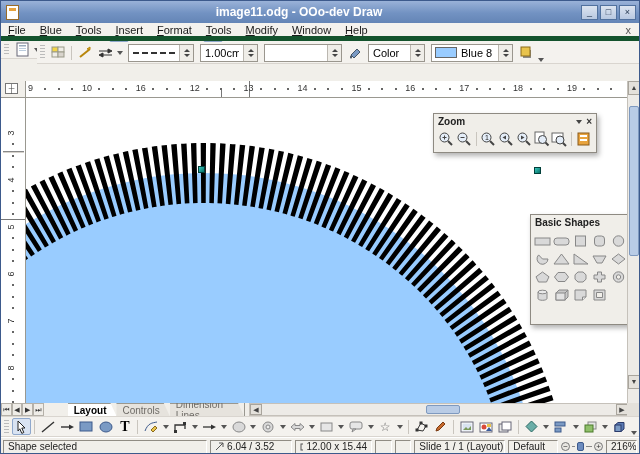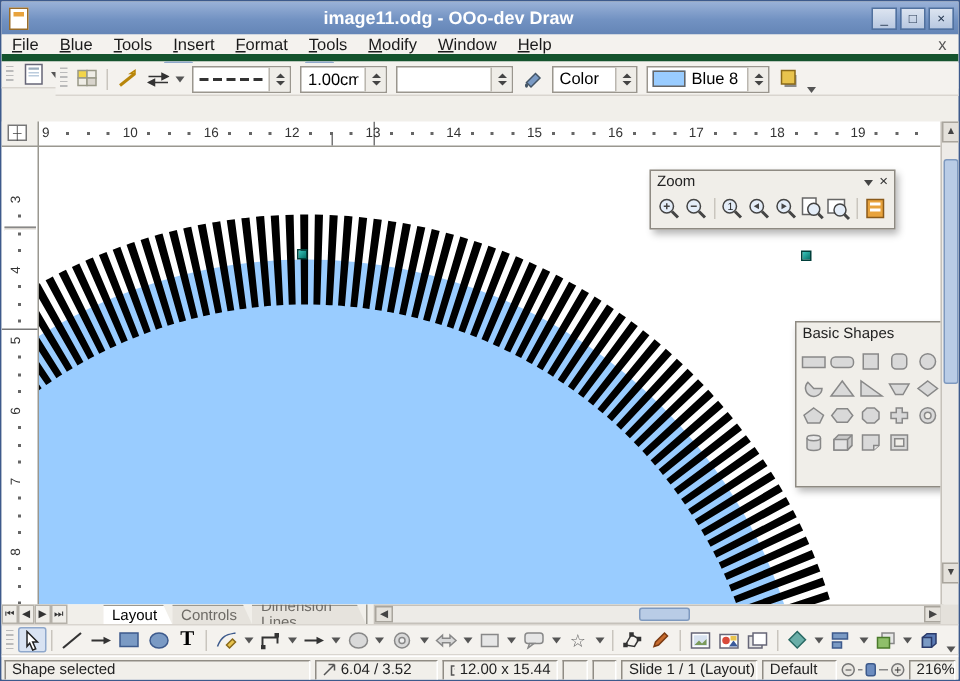--- a/index.html
+++ b/index.html
@@ -60,21 +60,21 @@
   .vmark1{position:absolute;top:53px;left:2px;width:21px;height:3px;border-top:1px solid #888;border-bottom:1px solid #fff;background:#D6D2CC;}
   .vmark2{position:absolute;top:121px;left:0;width:25px;height:1px;background:#777;}
 
   
   .canvas{position:absolute;left:25px;top:97px;width:603px;height:305px;background:#fff;overflow:hidden;}
   .handle{position:absolute;width:7px;height:7px;border:1px solid #013F3A;background:linear-gradient(135deg,#3BC8BE,#047067);}
   .h1{left:172px;top:68px;} .h2{left:508px;top:69px;}
 
   
   .panel{position:absolute;background:#F0EEE9;border:1px solid #8E8A82;box-shadow:2px 3px 5px rgba(0,0,0,.3);}
-  .panel-title{height:15px;display:flex;align-items:center;font-size:10px;color:#222;padding:0 4px;gap:4px;}
+  .panel-title{height:15px;display:flex;align-items:center;font-size:10px;color:#222;padding:0 4px;gap:4px;font-weight:bold;}
   .panel-title .pt{flex:1;}
   .pt-dd{width:0;height:0;border-left:3px solid transparent;border-right:3px solid transparent;border-top:4px solid #444;}
   .pt-x{font-size:10px;color:#333;line-height:1;}
   .zoom-panel{left:407px;top:15px;width:164px;height:40px;}
   .zoom-body{display:flex;align-items:center;padding:1px 3px;}
   .zi{width:18px;height:18px;display:flex;align-items:center;justify-content:center;}
   .shapes-panel{left:504px;top:116px;width:121px;height:111px;}
   .shape-grid{display:grid;grid-template-columns:repeat(6,19px);grid-auto-rows:18px;padding:2px 2px;}
   .sh{display:flex;align-items:center;justify-content:center;}
 
@@ -83,21 +83,21 @@
   .sbtn{position:absolute;left:0;width:12px;height:14px;background:#E4E1DB;border:1px solid #A9A59D;color:#444;font-size:7px;line-height:12px;text-align:center;}
   .vthumb{position:absolute;left:1px;top:25px;width:10px;height:150px;background:#B9CCE6;border:1px solid #7E99BF;border-radius:2px;}
   .hscroll{position:absolute;left:248px;top:402px;width:380px;height:13px;background:#EDEBE7;border:1px solid #C5C1BA;}
   .hthumb{position:absolute;left:176px;top:1px;width:34px;height:9px;background:#B9CCE6;border:1px solid #7E99BF;border-radius:2px;}
   .corner-br{position:absolute;right:0;top:402px;width:12px;height:13px;background:#E4E1DB;}
 
   
   .tabrow{position:absolute;left:0;top:402px;width:248px;height:13px;background:#F1EFEA;display:flex;align-items:stretch;font-size:10px;}
   .nav{width:13px;height:13px;border:1px solid #B5B1A9;background:#EFEDE8;font-size:7px;line-height:11px;text-align:center;color:#333;}
   .tab{padding:0 10px 0 6px;display:flex;align-items:center;color:#6E6B66;background:#E6E3DD;clip-path:polygon(0 0,calc(100% - 6px) 0,100% 100%,0 100%);border-top:1px solid #9A9890;}
-  .tab.active{background:#fff;color:#000;font-weight:normal;margin-left:24px;}
+  .tab.active{background:#fff;color:#000;font-weight:bold;margin-left:24px;}
   .tabspacer{width:6px;border-left:1px solid #9A9890;}
 
   
   .statusbar{position:absolute;left:0;top:436px;width:100%;height:18px;background:#F1EFEA;border-top:1px solid #fff;
     display:flex;align-items:center;font-size:10px;color:#222;padding:1px 2px;gap:3px;}
   .cell{height:14px;border:1px solid;border-color:#908C84 #FFF #FFF #908C84;display:flex;align-items:center;padding:0 4px;white-space:nowrap;overflow:hidden;}
   .slider{display:flex;align-items:center;gap:2px;width:44px;}
   .slider .line{flex:1;height:1px;background:#888;}
   .sl-end{width:9px;height:9px;border:1px solid #777;border-radius:50%;background:#E8E6E1;font-size:8px;line-height:7px;text-align:center;color:#333;}
   .sl-thumb{width:7px;height:9px;background:#6C8CBF;border:1px solid #3D5A8C;border-radius:2px;}

